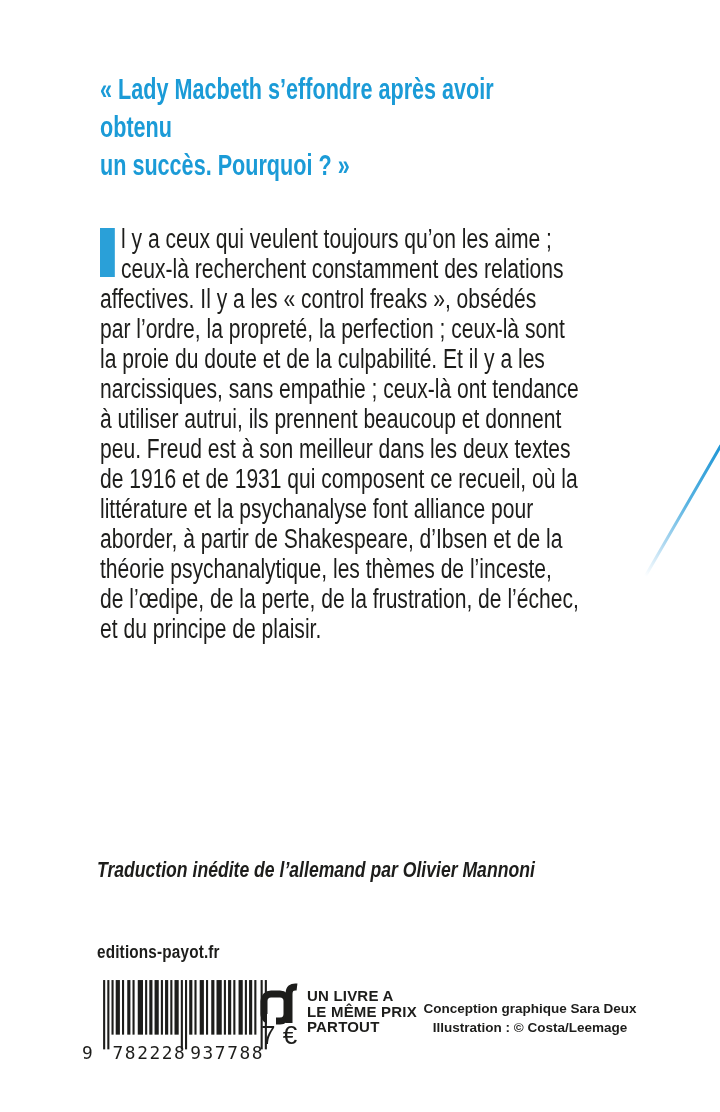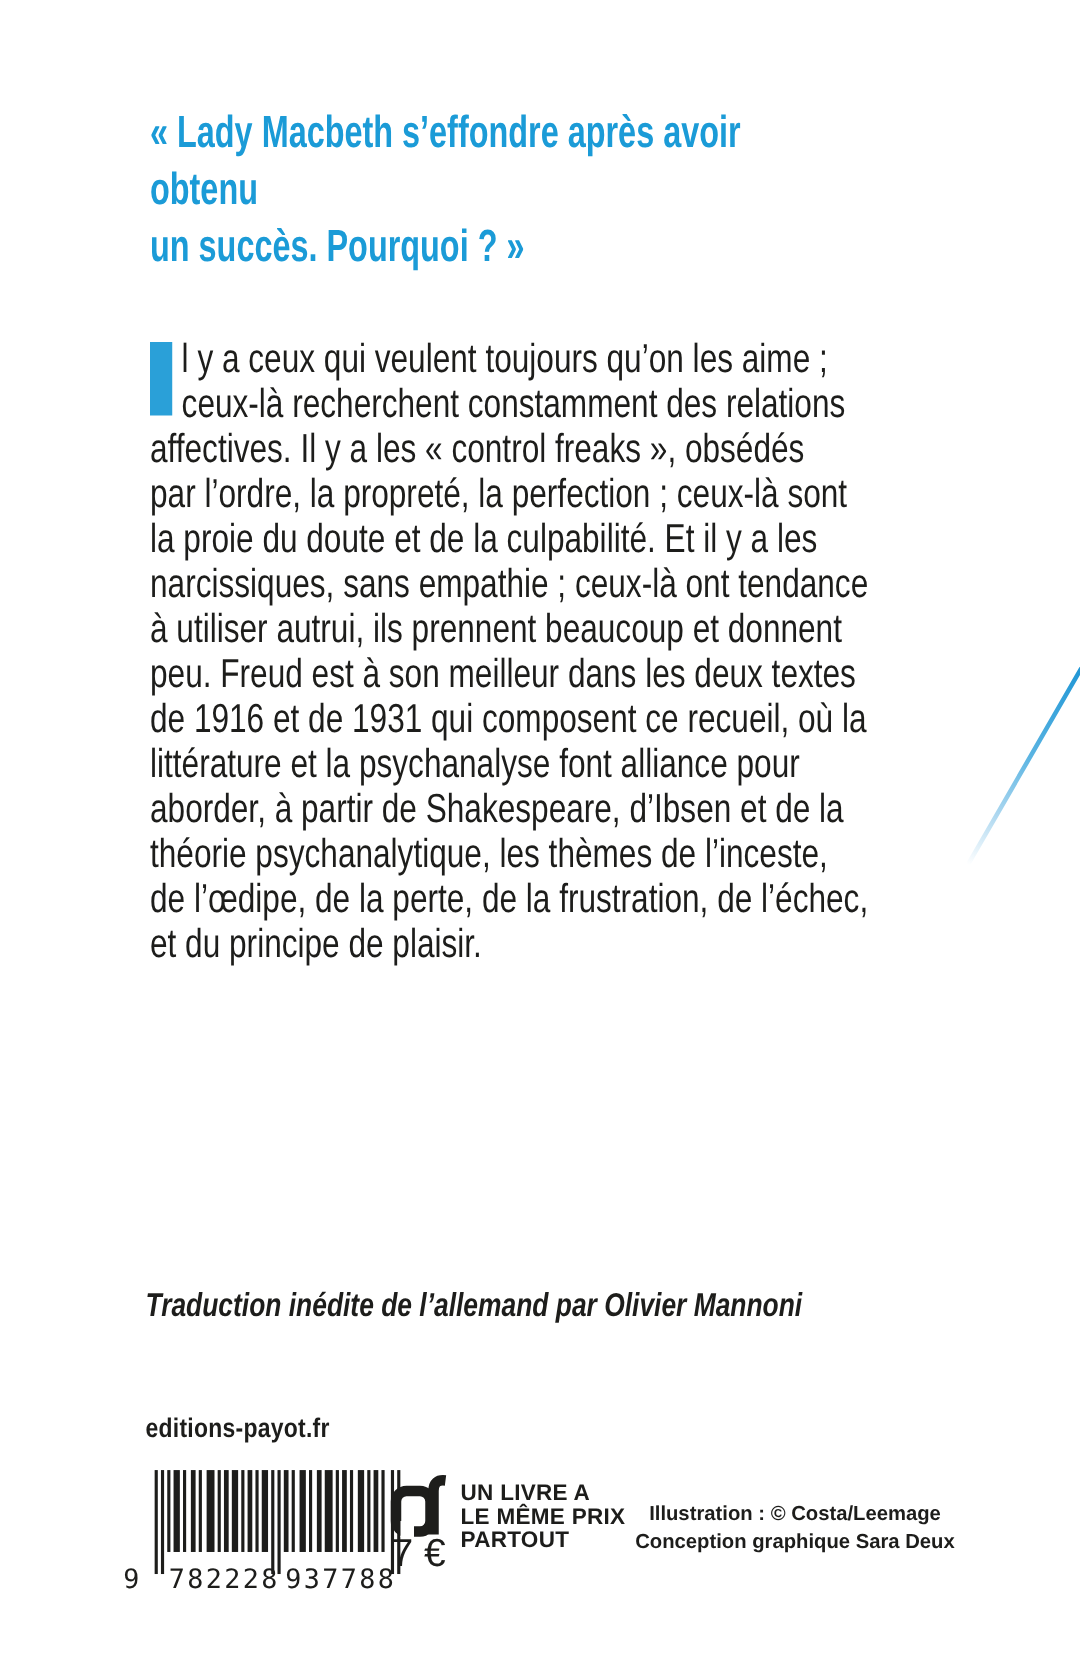--- a/index.html
+++ b/index.html
@@ -221,17 +221,17 @@
     <path d="M30,40 L30,11 Q30,3 38,4" fill="none" stroke="#1d1d1b" stroke-width="7"></path>
   </svg>
 
   <div class="logo-text">UN LIVRE A
 LE MÊME PRIX
 PARTOUT</div>
 
   <div class="price">7 €</div>
 
   <div class="credits">
+    <div>Conception graphique Sara Deux</div>
     <div>Illustration : © Costa/Leemage</div>
-    <div>Conception graphique Sara Deux</div>
   </div>
 
 </div>
 
 </body></html>

